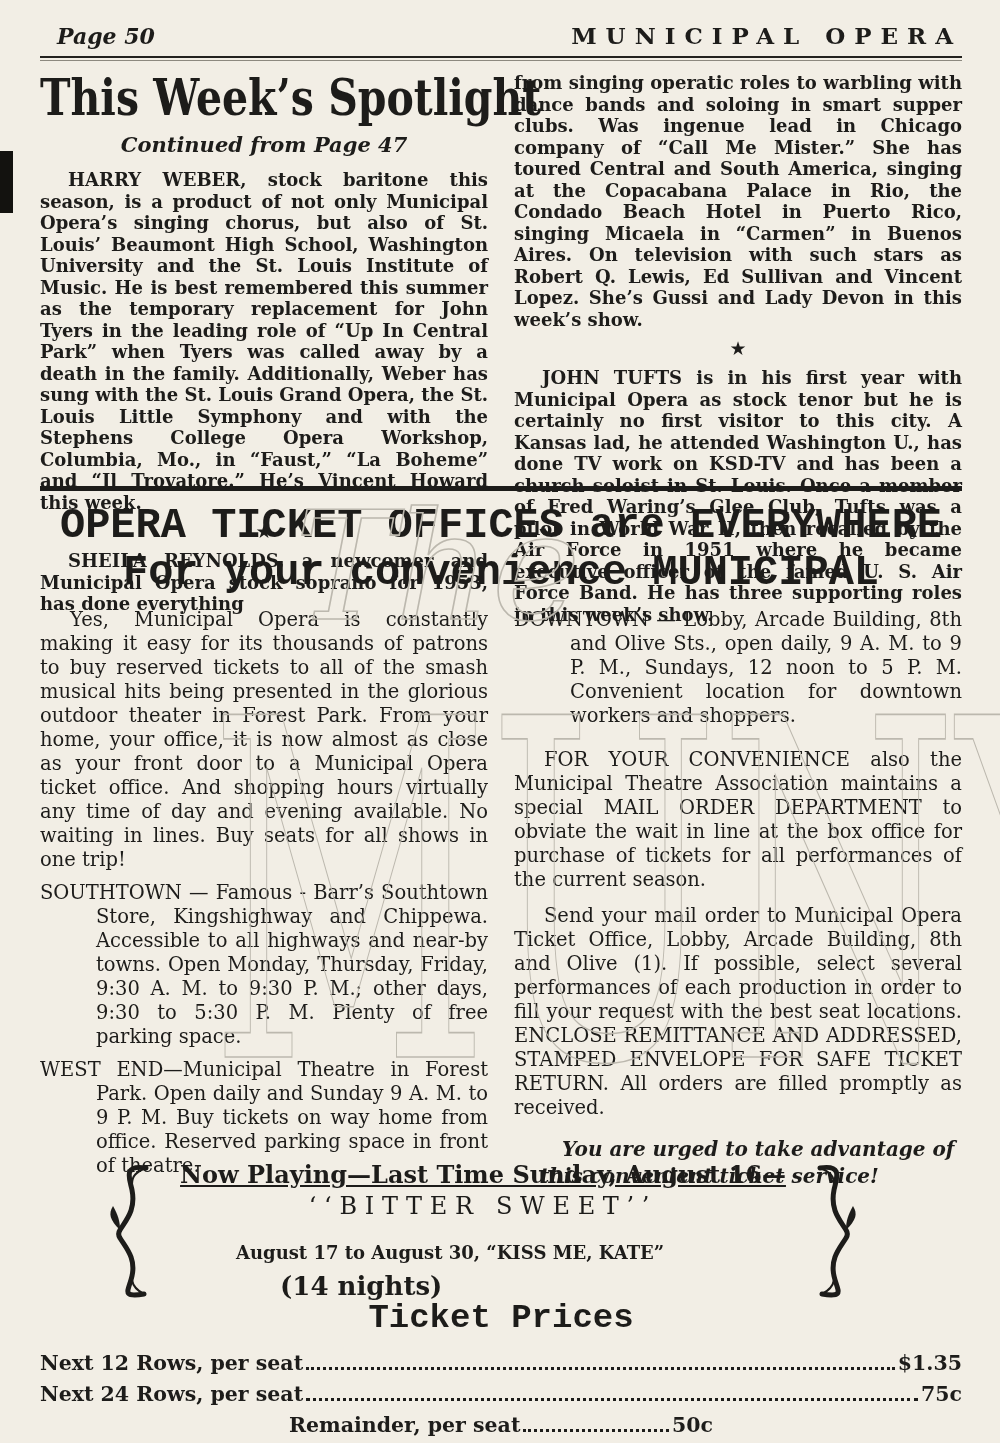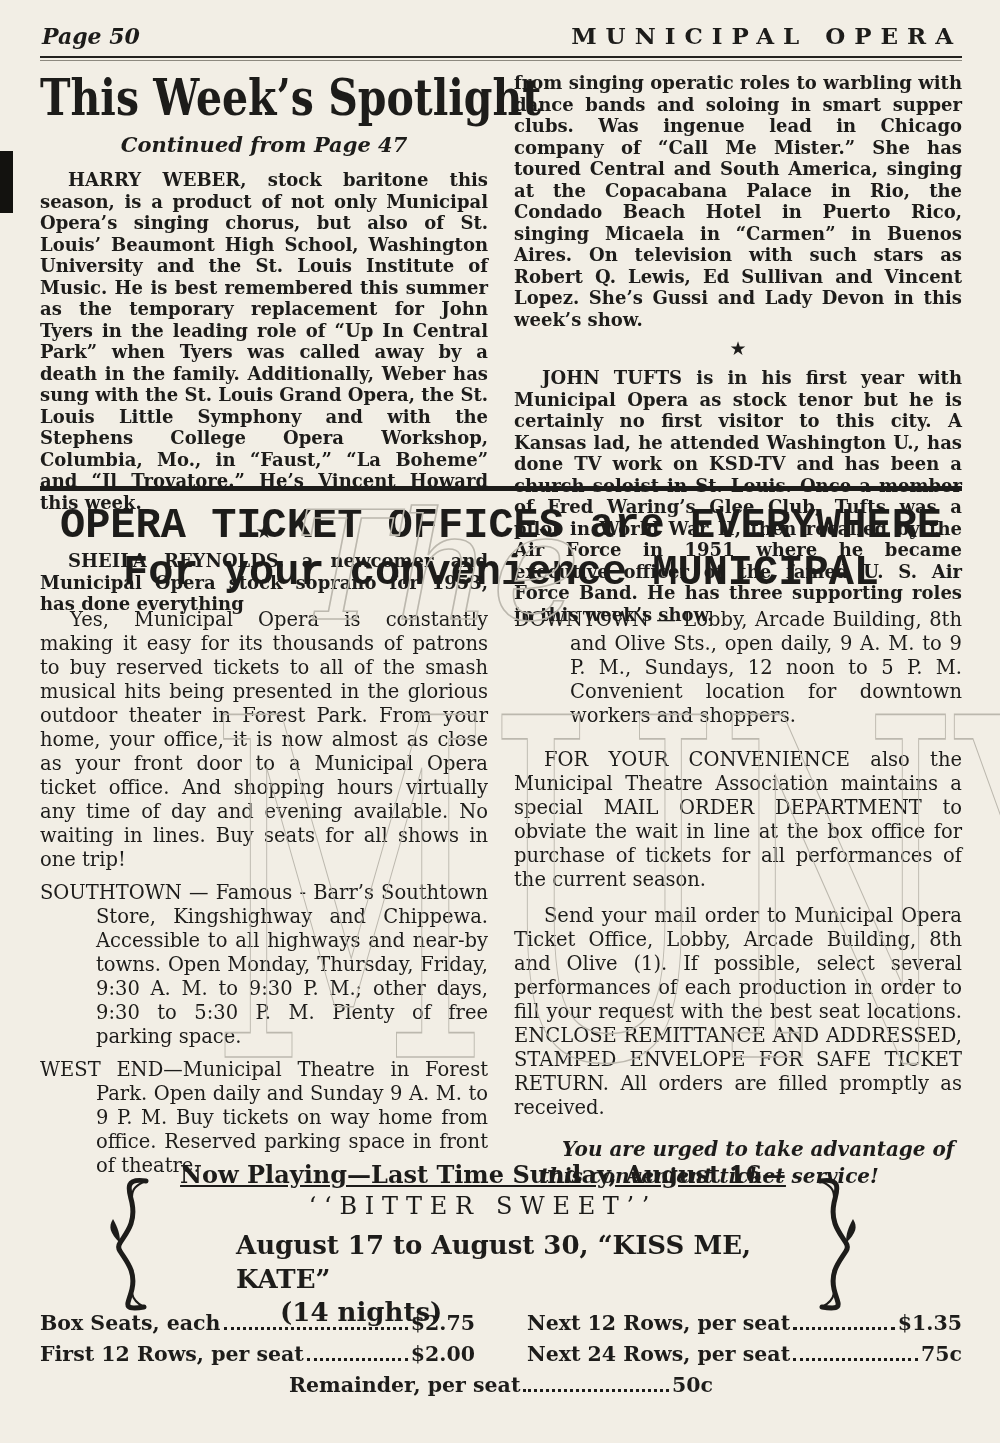--- a/index.html
+++ b/index.html
@@ -4,21 +4,21 @@
 <style>
   html,body{margin:0;padding:0;}
   body{
     width:1000px;height:1443px;position:relative;overflow:hidden;
     background:#f2eee5;color:#1d1c1a;
     font-family:"DejaVu Serif",serif;
   }
   .abs{position:absolute;}
   
   .hdr{top:22px;left:42px;right:38px;display:flex;justify-content:space-between;align-items:baseline;}
-  .page-label{font-style:italic;font-weight:700;font-size:22px;}
+  .page-label{font-style:italic;font-weight:700;font-size:22px;margin-left:15px;}
   .masthead{font-weight:700;font-size:23px;letter-spacing:9px;white-space:nowrap;}
   .rule-top{top:56px;left:40px;right:38px;border-top:2px solid #23221f;border-bottom:1px solid #8d897f;height:2px;}
   
   .sec-spotlight{top:72px;left:40px;right:38px;display:flex;gap:26px;}
   .col{flex:1 1 0;min-width:0;}
   .sp-title{font-weight:700;font-size:50px;line-height:52px;white-space:nowrap;
     transform:scaleX(0.82);transform-origin:left center;letter-spacing:0px;}
   .sp-sub{font-weight:700;font-style:italic;font-size:21px;text-align:center;margin:8px 0 12px 0;}
   .body-sm{font-weight:700;font-size:18px;line-height:21.5px;text-align:justify;}
   .indent{text-indent:28px;}
@@ -36,21 +36,21 @@
   .urged{font-weight:700;font-style:italic;font-size:20px;line-height:27px;text-align:left;
     padding-left:26px;text-indent:22px;margin-top:16px;}
   
   .sec-playbill{top:1160px;left:40px;right:38px;display:flex;align-items:center;}
   .bracket{width:56px;height:138px;flex:0 0 auto;}
   .bracket.left{margin-left:62px;}
   .bracket.right{margin-right:98px;transform:scaleX(-1);}
   .pb-center{flex:1 1 0;min-width:0;}
   .pb-line1{font-weight:700;font-size:24px;text-align:center;line-height:30px;text-decoration:underline;}
   .pb-line2{font-weight:400;font-size:24px;text-align:center;letter-spacing:0.32em;line-height:32px;}
-  .pb-line3{font-weight:700;font-size:26px;padding-left:78px;line-height:34px;margin-top:6px;}
+  .pb-line3{font-weight:700;font-size:18px;padding-left:78px;line-height:34px;margin-top:14px;}
   .pb-line4{font-weight:700;font-size:26px;padding-left:122px;line-height:32px;}
   
   .sec-prices{top:1298px;left:40px;right:38px;}
   .pr-title{font-family:"Liberation Mono",monospace;font-weight:700;font-size:34px;text-align:center;line-height:40px;}
   .pr-grid{display:flex;gap:52px;margin-top:10px;}
   .pr-col{flex:1 1 0;min-width:0;}
   .pr-row{display:flex;align-items:baseline;font-weight:700;font-size:20.5px;line-height:31px;}
   .leader{flex:1 1 auto;border-bottom:3px dotted #1d1c1a;margin:0 3px 6px 3px;min-width:20px;}
   .pr-center{width:424px;margin:0 auto;}
   
@@ -126,33 +126,22 @@
     </div>
     <svg class="bracket right" viewBox="0 0 56 138" fill="none" xmlns="http://www.w3.org/2000/svg">
       <path d="M44 6 C20 2 28 18 30 28 C34 48 24 58 18 68 C16 71 16 73 18 76 C24 86 34 96 30 114 C27 128 18 136 42 132" stroke="#1d1c1a" stroke-width="5" stroke-linecap="round"></path>
       <path d="M44 6 C34 10 30 14 30 22" stroke="#1d1c1a" stroke-width="2"></path>
       <path d="M42 132 C34 128 31 124 30 118" stroke="#1d1c1a" stroke-width="2"></path>
       <path d="M18 68 C8 58 6 52 11 44 C16 53 18 59 18 68 Z" fill="#1d1c1a"></path>
     </svg>
   </div>
 
   <div class="abs sec-prices">
+    <div class="pr-title">Ticket Prices</div>
     <div class="pr-grid">
-      <div class="pr-col">
-        <div class="pr-row">
-          <span>Box Seats, each</span>
-          <span class="leader"></span>
-          <span>$2.75</span>
-        </div>
-        <div class="pr-row">
-          <span>First 12 Rows, per seat</span>
-          <span class="leader"></span>
-          <span>$2.00</span>
-        </div>
-      </div>
       <div class="pr-col">
         <div class="pr-row">
           <span>Next 12 Rows, per seat</span>
           <span class="leader"></span>
           <span>$1.35</span>
         </div>
         <div class="pr-row">
           <span>Next 24 Rows, per seat</span>
           <span class="leader"></span>
           <span>75c</span>

